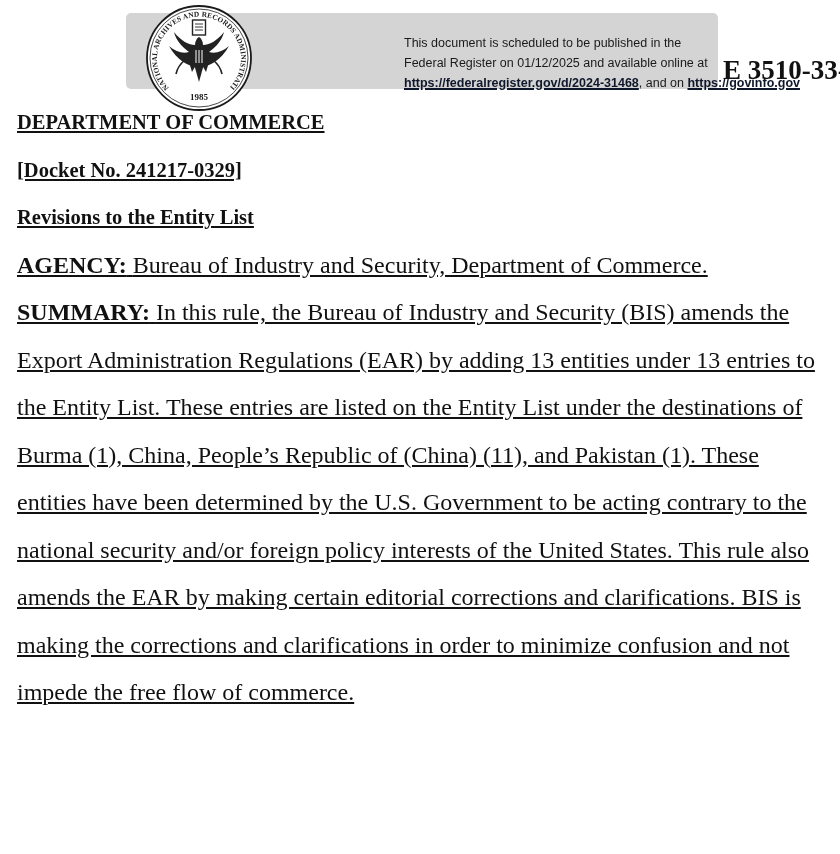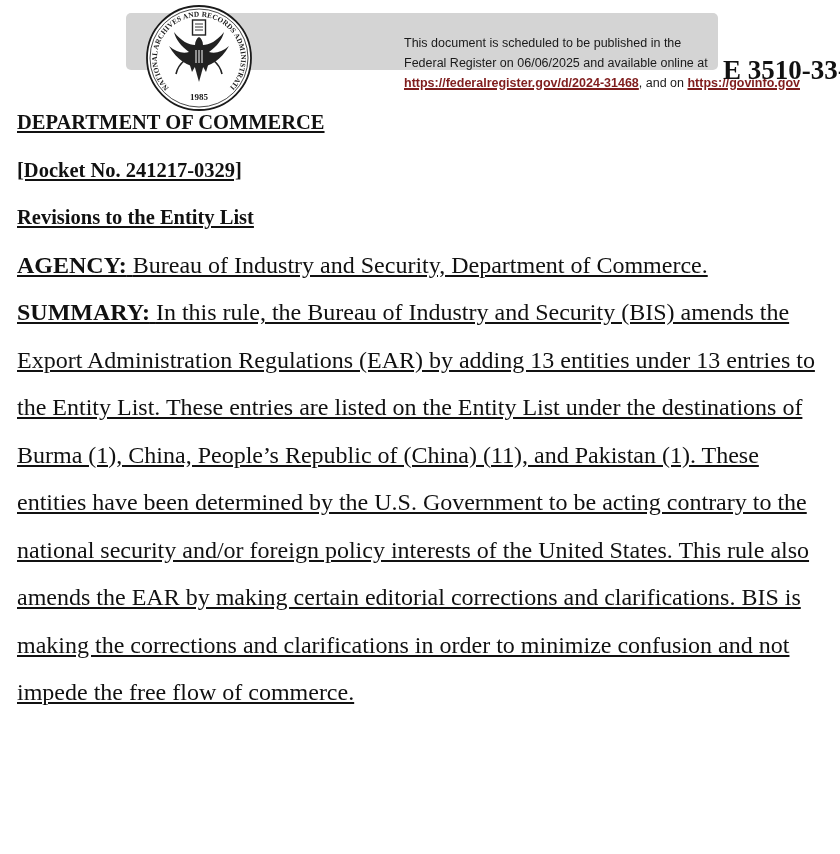--- a/index.html
+++ b/index.html
@@ -8,35 +8,35 @@
     background: #ffffff;
     position: relative;
     overflow: hidden;
     font-family: "Liberation Serif", serif;
     color: #111;
   }
   
   .banner {
     position: absolute;
     left: 126px; top: 13px;
-    width: 592px; height: 57px;
+    width: 592px; height: 76px;
     background: #d4d4d4;
     border-radius: 5px;
   }
   .banner-text {
     position: absolute;
     left: 278px; top: 20px;
     font-family: "Liberation Sans", sans-serif;
     font-size: 12.5px;
     line-height: 20px;
     color: #1a1a1a;
   }
   .banner-text .bline { white-space: nowrap; }
   .banner-text a {
-    color: #7f1d1d;
+    color: #0f172a;
     font-weight: bold;
     text-decoration: underline;
     text-decoration-thickness: 1.5px;
   }
   
   .seal {
     position: absolute;
     left: 145px; top: 4px;
     width: 108px; height: 108px;
   }
@@ -65,21 +65,21 @@
     font-weight: bold;
   }
   .doc .lbl { font-weight: bold; }
 </style>
 </head>
 <body>
 
 <div class="banner">
   <div class="banner-text">
     <div class="bline">This document is scheduled to be published in the</div>
-    <div class="bline">Federal Register on 06/06/2025 and available online at</div>
+    <div class="bline">Federal Register on 01/12/2025 and available online at</div>
     <div class="bline"><a href="#">https://federalregister.gov/d/2024-31468</a><span>, and on </span><a href="#">https://govinfo.gov</a></div>
   </div>
 </div>
 
 <svg class="seal" viewBox="0 0 108 108" aria-hidden="true">
   <circle cx="54" cy="54" r="52" fill="#ffffff" stroke="#1a1a1a" stroke-width="1.8"></circle>
   <circle cx="54" cy="54" r="49" fill="none" stroke="#1a1a1a" stroke-width="0.8"></circle>
   <path id="sealRingPath" d="M 24,84 A 42 42 0 1 1 84,84" fill="none"></path>
   <text font-size="7.3" font-weight="bold" letter-spacing="0.15" fill="#1a1a1a" font-family="Liberation Serif, serif">
     <textPath href="#sealRingPath">NATIONAL ARCHIVES AND RECORDS ADMINISTRATION</textPath>

